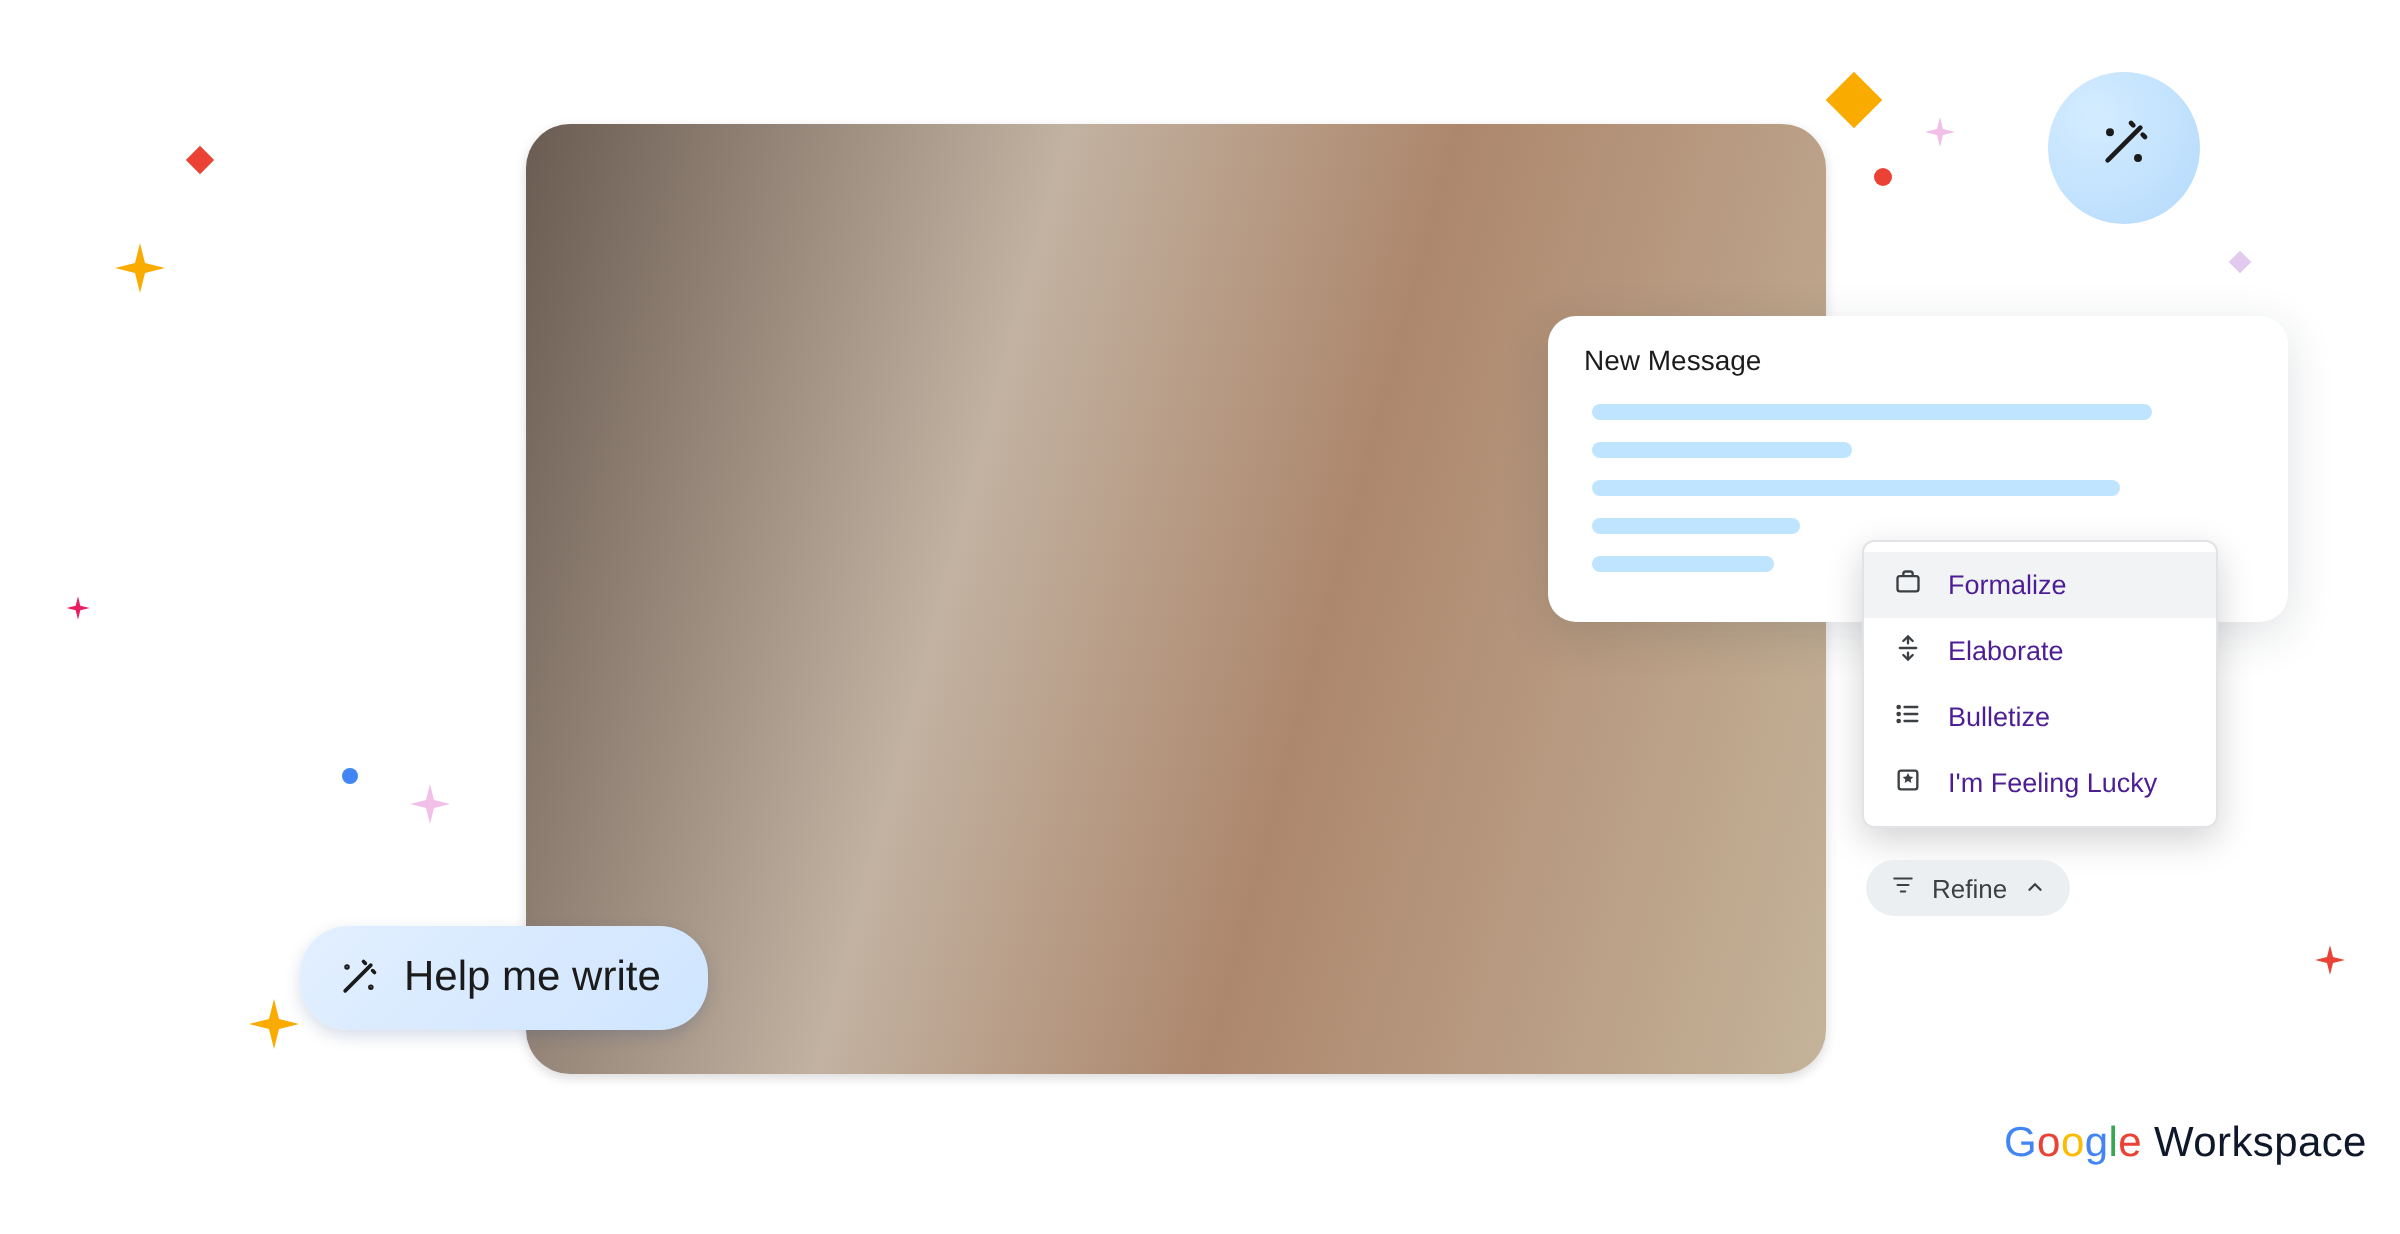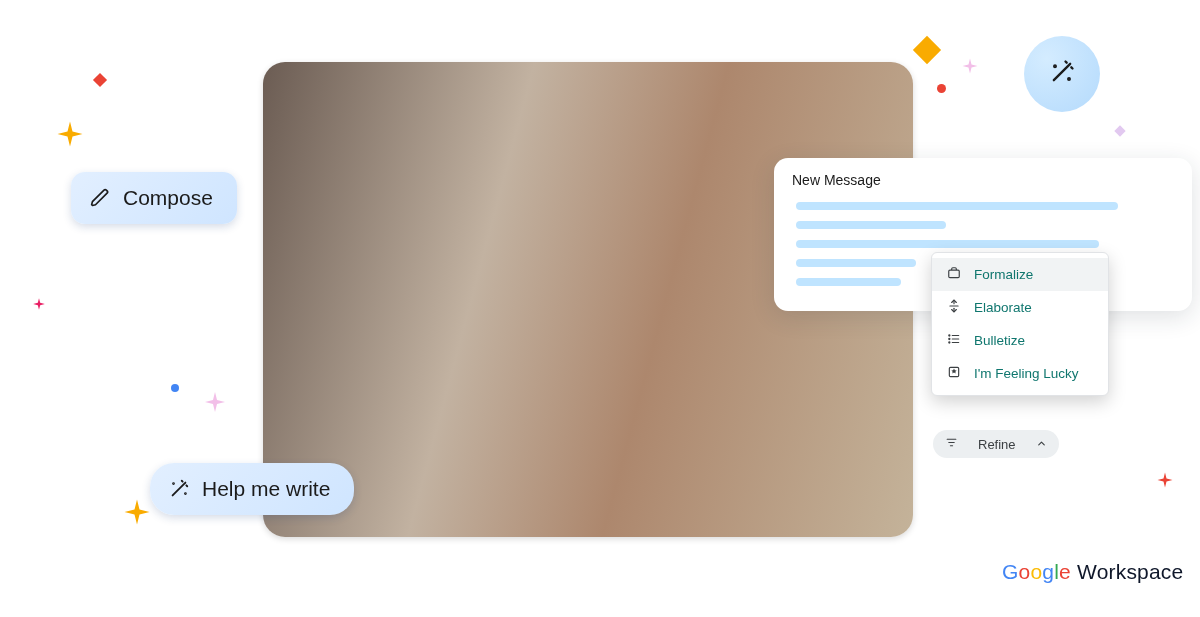--- a/index.html
+++ b/index.html
@@ -29,21 +29,21 @@
 
   
   .magic-circle {
     left: 1024px; top: 36px; width: 76px; height: 76px; border-radius: 50%;
     background: radial-gradient(circle at 30% 30%, #d4ecff 0%, #b4dafc 100%);
     display:flex;align-items:center;justify-content:center;
   }
 
   
   .panel {
-    left: 774px; top: 158px; width: 418px;
+    left: 774px; top: 158px; width: 370px;
     background:#fff; border-radius: 14px;
     box-shadow: 0 6px 24px rgba(30,40,60,.14);
     padding-bottom: 10px;
   }
   .panel-header {
     padding: 14px 18px 8px 18px;
     font-size: 14px; font-weight: 500; color:#1b1b1b;
   }
   .prompt {
     margin: 6px 14px 10px 14px;
@@ -53,40 +53,40 @@
     font-size: 14.5px; color:#202124;
   }
   .prompt .close { margin-left:auto; color:#5f6368; cursor:pointer; font-size:18px; line-height:1; }
   .lines { padding: 6px 22px 4px 22px; }
   .line { height: 8px; border-radius: 4px; background:#bfe4ff; margin-bottom: 11px; }
   .line.w1{width:86%} .line.w2{width:40%} .line.w3{width:81%}
   .line.w4{width:32%} .line.w5{width:28%}
 
   
   .menu {
-    left: 931px; top: 252px; width: 178px;
+    left: 931px; top: 270px; width: 178px;
     background:#fff; border:1px solid #e1e3e6; border-radius: 6px;
     box-shadow: 0 6px 18px rgba(0,0,0,.18);
     padding: 5px 0;
-    font-size: 13.5px; color:#0f766e;
+    font-size: 13.5px; color:#4c1d95;
   }
   .menu-item {
     display:flex; align-items:center; gap:12px;
     padding: 8px 14px;
     cursor:pointer;
   }
   .menu-item:hover, .menu-item.hover { background:#f1f3f4; }
   .menu-item .mi { width:16px; text-align:center; font-size:14px; color:#3c4043; }
 
   
   .refine {
     left: 933px; top: 430px;
     background:#eceff1; border-radius: 18px;
     padding: 6px 12px;
-    display:flex; align-items:center; gap:20px;
+    display:flex; align-items:center; gap:8px;
     font-size: 13px; color:#3c4043;
   }
 
   
   .logo {
     left: 1002px; top: 560px;
     font-size: 21px; letter-spacing: .2px; color:#5f6368;
     display:flex; align-items:flex-start; gap:6px;
   }
   .g1{color:#4285F4}.g2{color:#EA4335}.g3{color:#FBBC05}.g4{color:#34A853}.g5{color:#EA4335}
@@ -97,28 +97,20 @@
   .dot { position:absolute; border-radius:50%; }
   .diamond { position:absolute; transform: rotate(45deg); }
 </style>
 </head>
 <body>
 
 <div class="stage">
 
   <div class="abs hero"></div>
 
-  <div class="abs pill" style="left:71px; top:172px;">
-    <span class="icon-wrap">
-      <svg width="20" height="20" viewBox="0 0 24 24" fill="none" stroke="#1b1b1b" stroke-width="2" stroke-linecap="round" stroke-linejoin="round">
-          <path d="M3 21l3.6-.9L20.5 6.2a2 2 0 0 0 0-2.8l-.9-.9a2 2 0 0 0-2.8 0L2.9 16.4 2 20z"></path>
-        </svg>
-    </span>
-    <span>Compose</span>
-  </div>
 
   <div class="abs pill" style="left:150px; top:435px; border-radius:24px;margin-top:28px;">
     <span class="icon-wrap">
       <svg width="22" height="22" viewBox="0 0 24 24" fill="none" stroke="#1b1b1b" stroke-width="2" stroke-linecap="round" stroke-linejoin="round">
           <path d="M5 19L19 5"></path>
           <path d="M15 3l1 1"></path>
           <path d="M20 8l1 1"></path>
           <circle cx="6" cy="6" r=".5" fill="#1b1b1b"></circle>
           <circle cx="19" cy="17" r=".5" fill="#1b1b1b"></circle>
         </svg>

